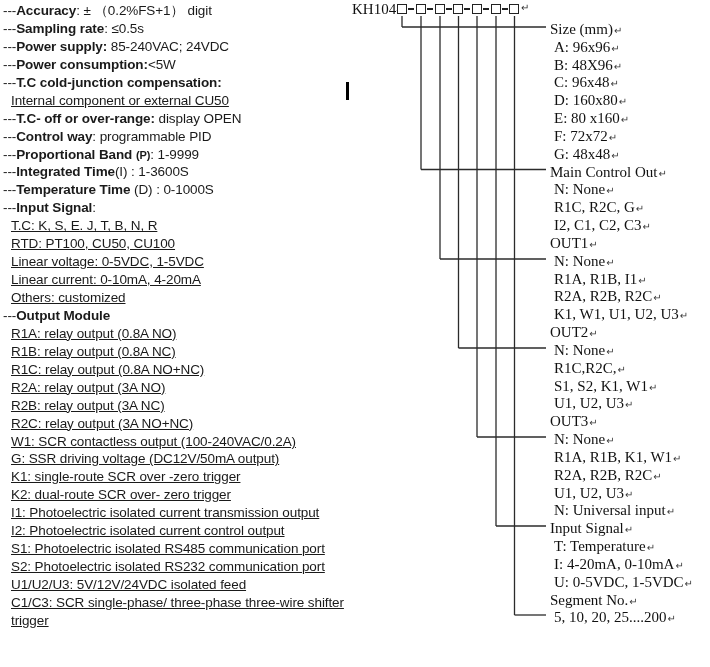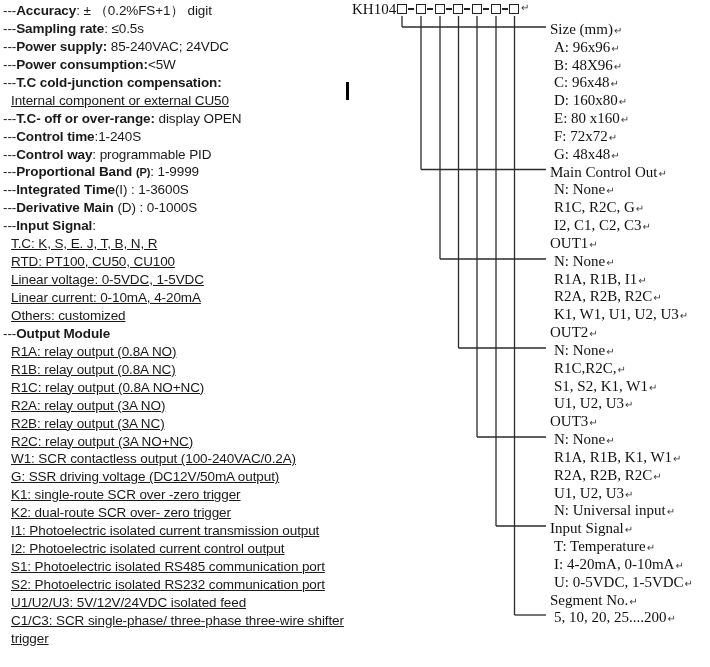--- a/index.html
+++ b/index.html
@@ -37,25 +37,24 @@
 <div class="page">
 
   <div class="spec">
       <div class="sline"><span>---</span><span class="b">Accuracy</span><span>: ± （0.2%FS+1） digit</span></div>
       <div class="sline"><span>---</span><span class="b">Sampling rate</span><span>: ≤0.5s</span></div>
       <div class="sline"><span>---</span><span class="b">Power supply:</span><span> 85-240VAC; 24VDC</span></div>
       <div class="sline"><span>---</span><span class="b">Power consumption:</span><span>&lt;5W</span></div>
       <div class="sline"><span>---</span><span class="b">T.C cold-junction compensation:</span></div>
       <div class="sline ind"><span>Internal component or external CU50</span></div>
       <div class="sline"><span>---</span><span class="b">T.C- off or over-range:</span><span> display OPEN</span></div>
-      <div class="sline"><span>---</span><span class="b">Control time</span><span>:1-240S</span></div>
       <div class="sline"><span>---</span><span class="b">Control way</span><span>: programmable PID</span></div>
       <div class="sline"><span>---</span><span class="b">Proportional Band </span><span class="b sm">(P)</span><span>: 1-9999</span></div>
       <div class="sline"><span>---</span><span class="b">Integrated Time</span><span>(I) : 1-3600S</span></div>
-      <div class="sline"><span>---</span><span class="b">Derivative Main</span><span> (D) : 0-1000S</span></div>
+      <div class="sline"><span>---</span><span class="b">Temperature Time</span><span> (D) : 0-1000S</span></div>
       <div class="sline"><span>---</span><span class="b">Input Signal</span><span>:</span></div>
       <div class="sline ind"><span>T.C: K, S, E. J, T, B, N, R</span></div>
       <div class="sline ind"><span>RTD: PT100, CU50, CU100</span></div>
       <div class="sline ind"><span>Linear voltage: 0-5VDC, 1-5VDC</span></div>
       <div class="sline ind"><span>Linear current: 0-10mA, 4-20mA</span></div>
       <div class="sline ind"><span>Others: customized</span></div>
       <div class="sline"><span>---</span><span class="b">Output Module</span></div>
       <div class="sline ind"><span>R1A: relay output (0.8A NO)</span></div>
       <div class="sline ind"><span>R1B: relay output (0.8A NC)</span></div>
       <div class="sline ind"><span>R1C: relay output (0.8A NO+NC)</span></div>

